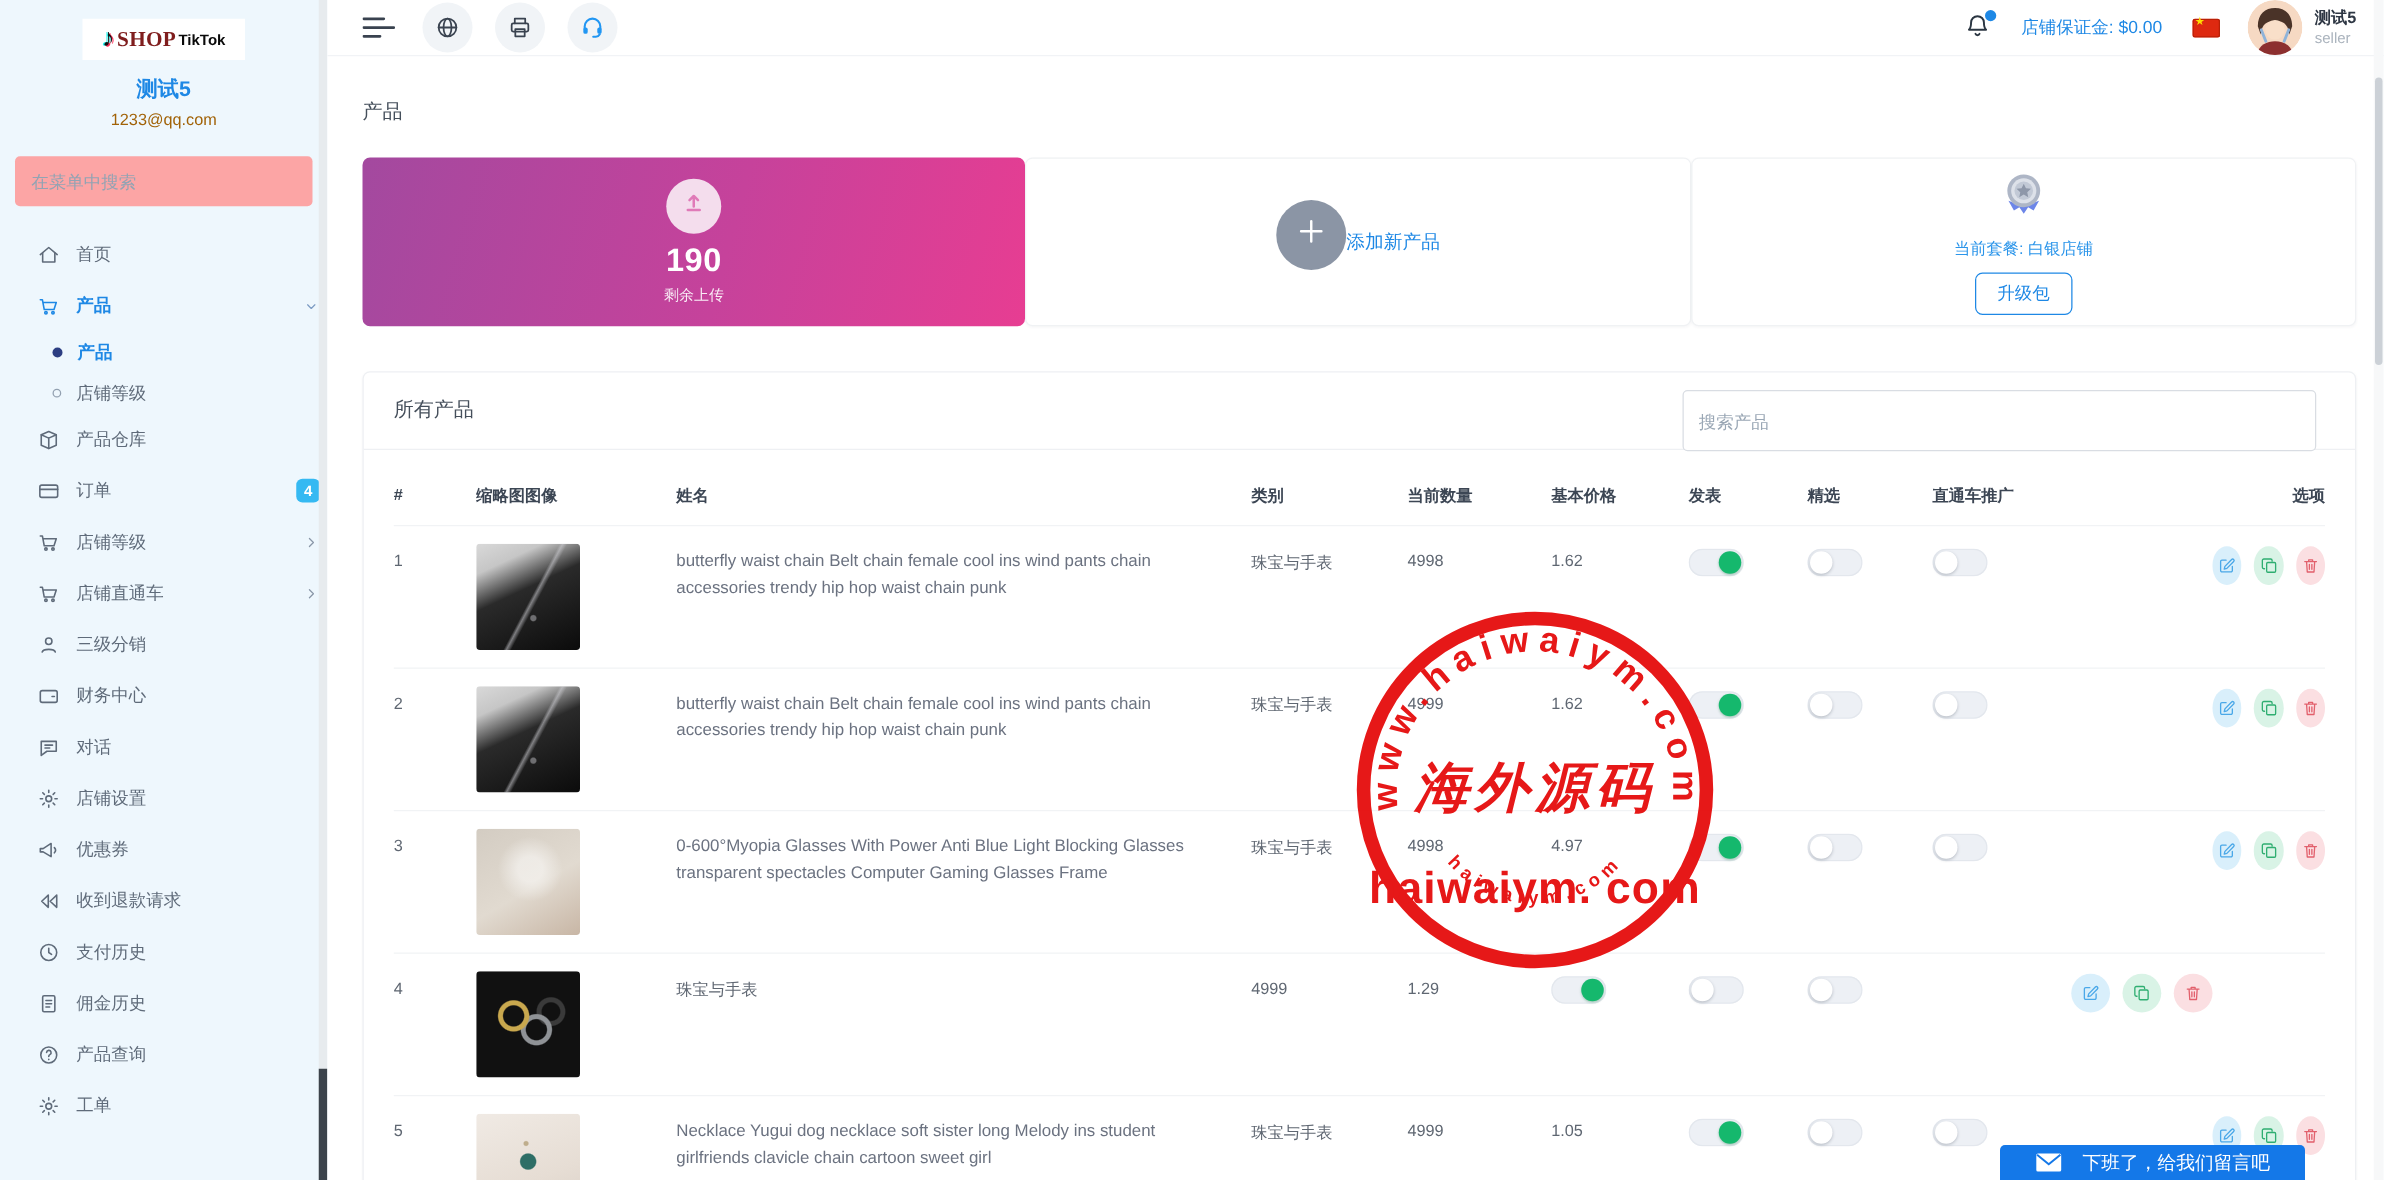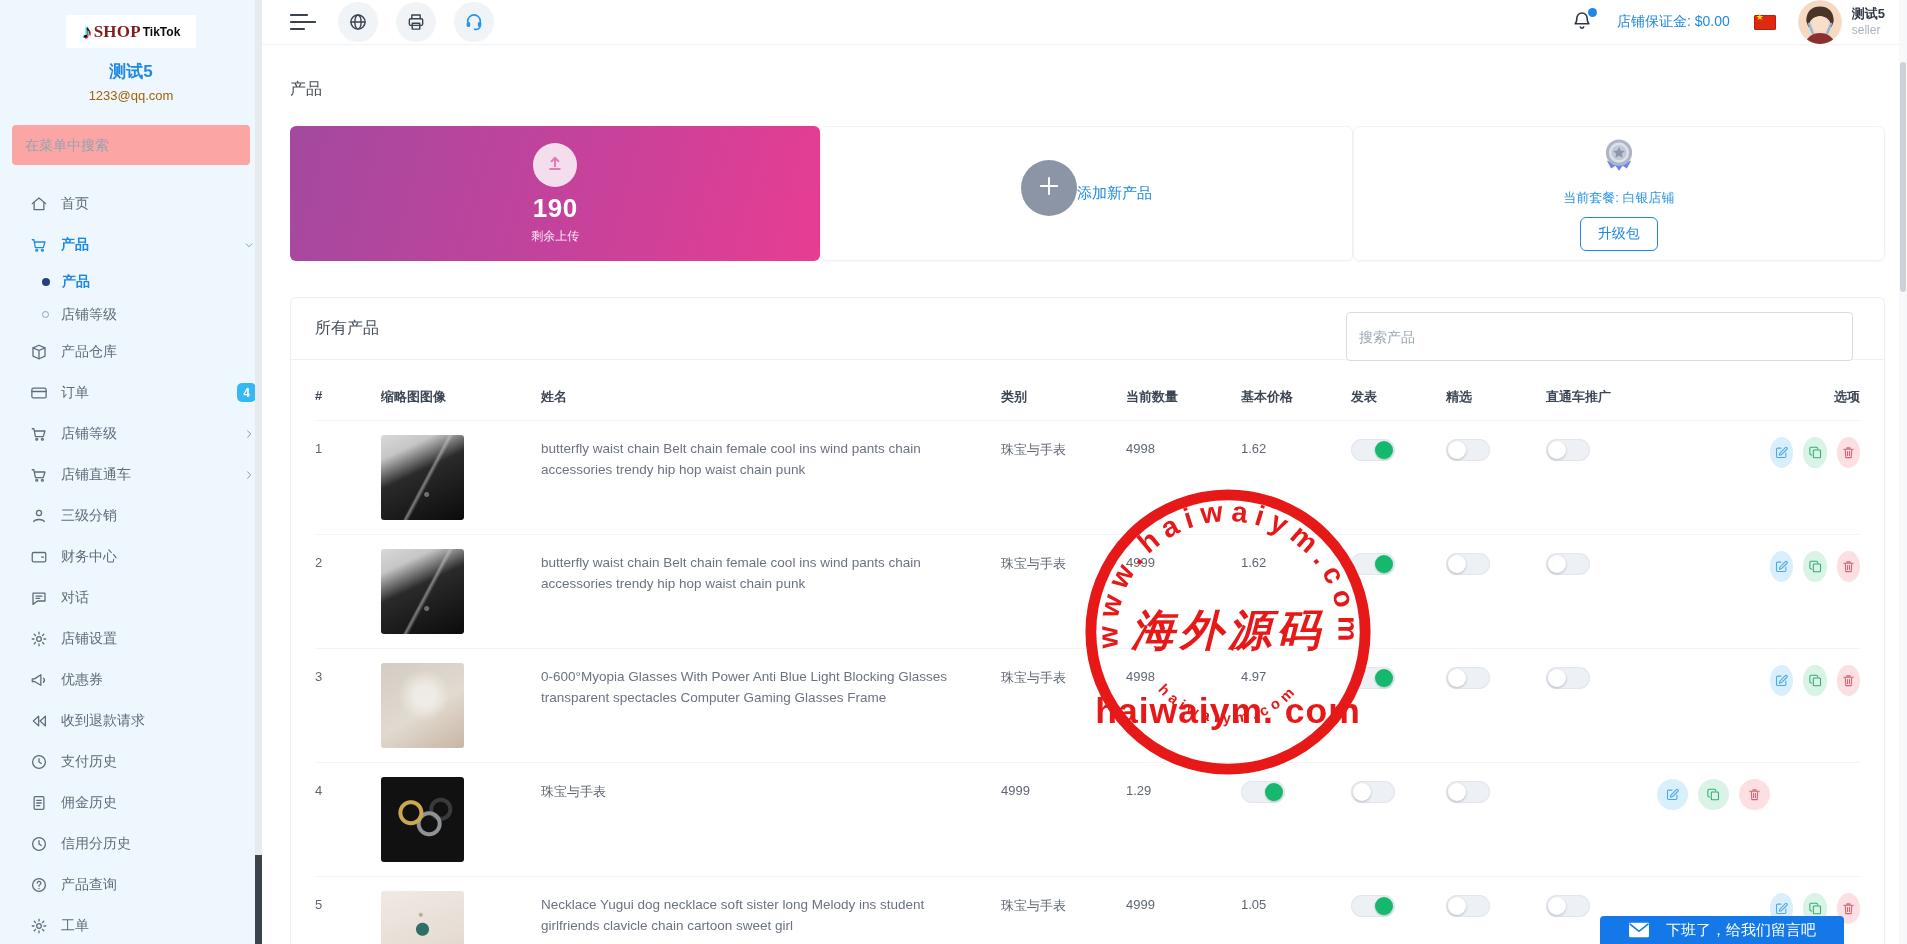--- a/index.html
+++ b/index.html
@@ -289,29 +289,20 @@
     <span class="m-label">支付历史</span>
   </div>
         <div class="m-item">
     <span class="m-ico">
             <svg viewBox="0 0 24 24" fill="none" stroke="currentColor" stroke-width="1.7" stroke-linecap="round" stroke-linejoin="round">
               <rect x="5.5" y="3.5" width="13" height="17" rx="1.5"></rect>
               <path d="M9 8.5h6M9 12h6M9 15.5h4"></path>
             </svg>
           </span>
     <span class="m-label">佣金历史</span>
-  </div>
-        <div class="m-item">
-    <span class="m-ico">
-            <svg viewBox="0 0 24 24" fill="none" stroke="currentColor" stroke-width="1.7" stroke-linecap="round" stroke-linejoin="round">
-              <circle cx="12" cy="12" r="8.5"></circle>
-              <path d="M12 7.5V12l3 2"></path>
-            </svg>
-          </span>
-    <span class="m-label">信用分历史</span>
   </div>
         <div class="m-item">
     <span class="m-ico">
             <svg viewBox="0 0 24 24" fill="none" stroke="currentColor" stroke-width="1.7" stroke-linecap="round" stroke-linejoin="round">
               <circle cx="12" cy="12" r="8.5"></circle>
               <path d="M9.7 9.4a2.4 2.4 0 1 1 3.5 2.2c-.8.4-1.2 1-1.2 2"></path>
               <path d="M12 16.6v.3"></path>
             </svg>
           </span>
     <span class="m-label">产品查询</span>

